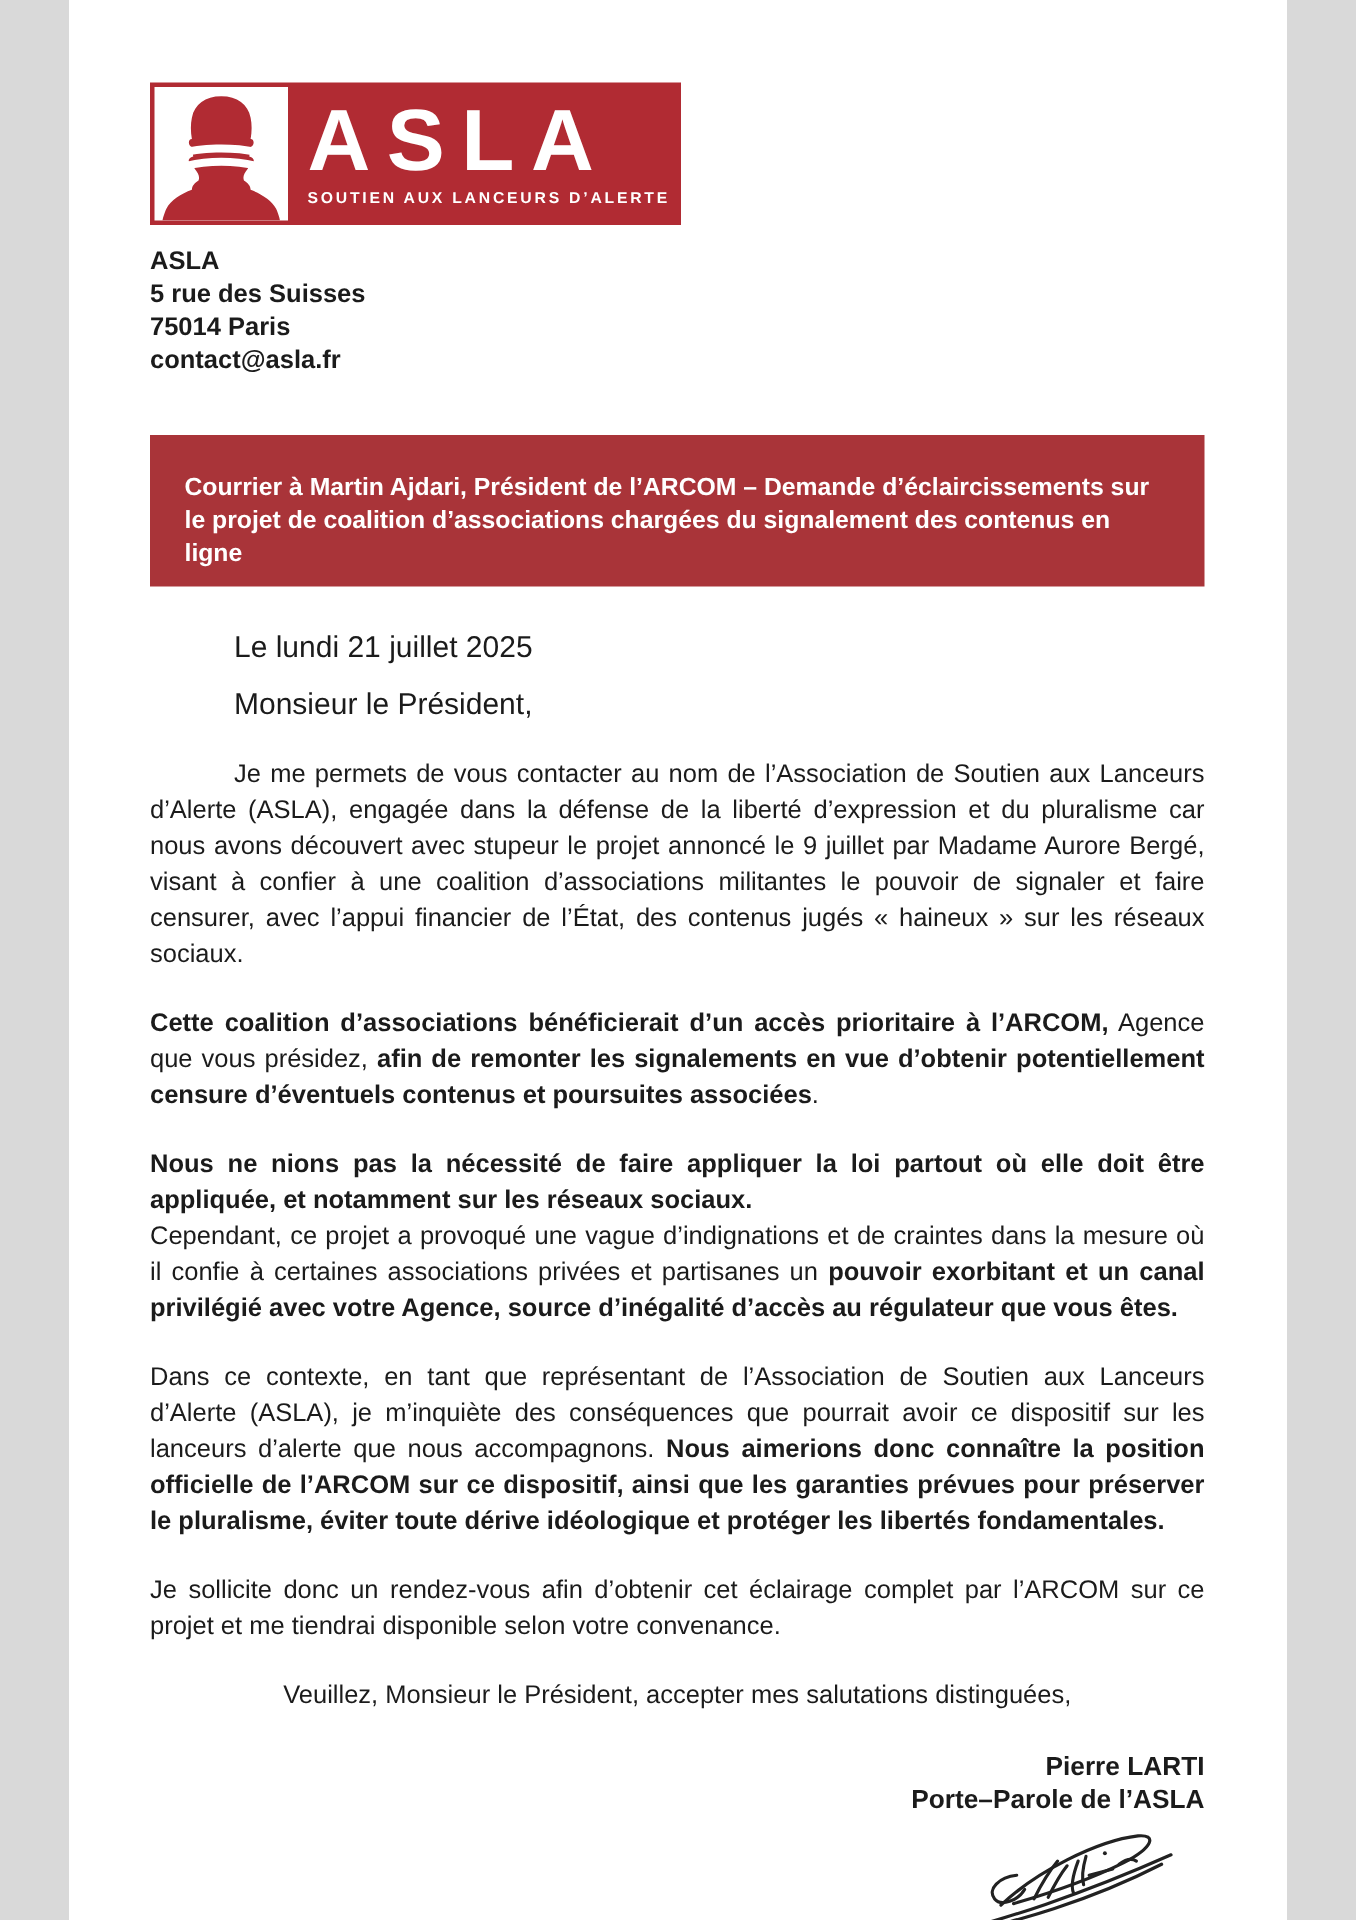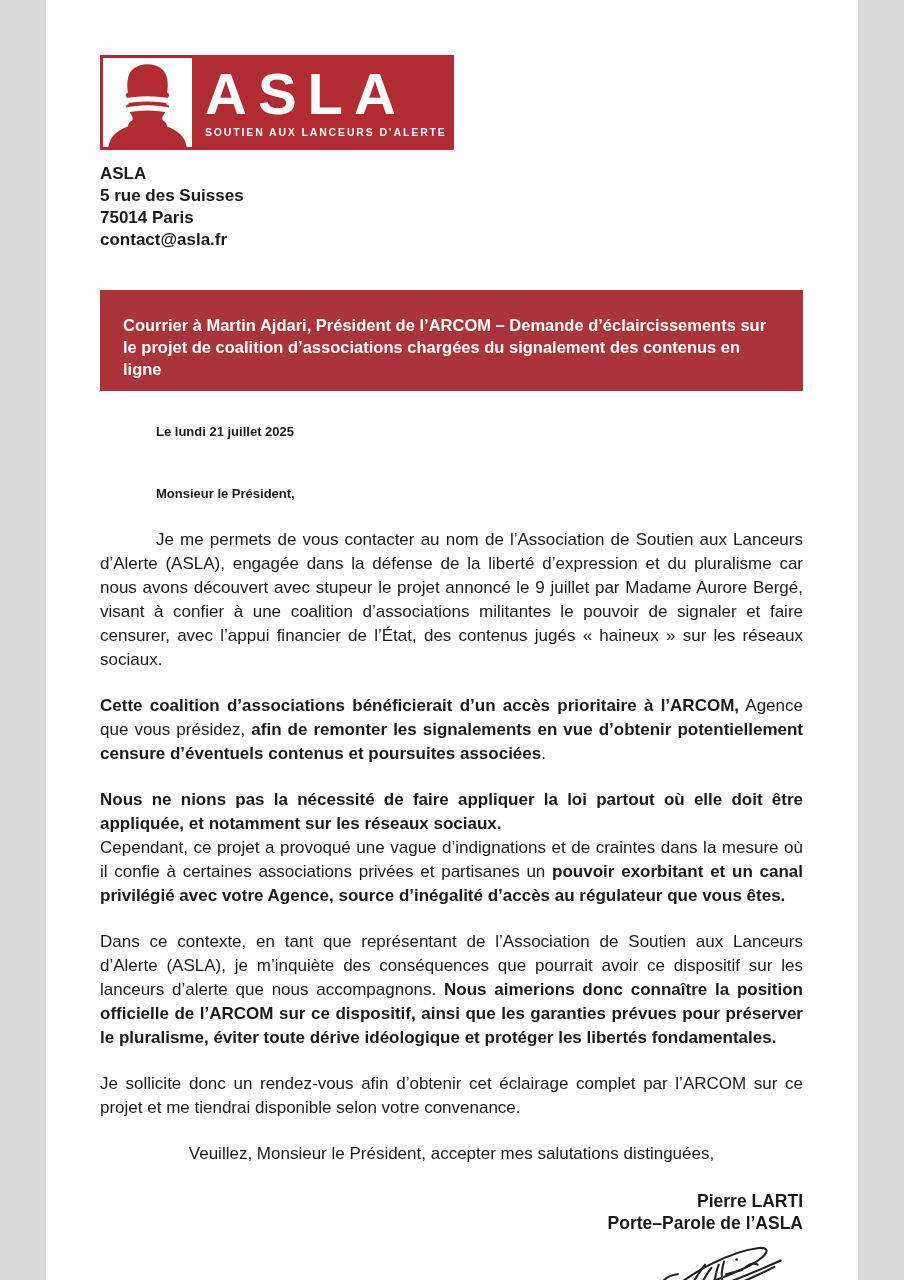--- a/index.html
+++ b/index.html
@@ -17,22 +17,22 @@
   .logo-tagline{color:#fff;font-weight:700;font-size:10.5px;letter-spacing:1.85px;white-space:nowrap;margin-top:3px;}
   
   .address{margin-top:13px;font-weight:700;font-size:17px;line-height:22px;}
   
   .banner{
     margin-top:39px;background:#a93439;color:#ffffff;
     font-weight:700;font-size:16.5px;line-height:22px;padding:24px 23px 11px;
   }
   
   .letter{margin-top:29px;font-size:17px;line-height:24px;}
-  .date,.salutation{font-weight:700;margin-left:56px;font-size:13px;}
-  .salutation{margin-top:38px;}
+  .date,.salutation{font-weight:400;margin-left:56px;font-size:20px;}
+  .salutation{margin-top:14px;}
   .letter p{margin:22px 0 0;text-align:justify;}
   .letter p.tight{margin-top:0;}
   .letter p.indent{text-indent:56px;}
   .letter p.nojust{text-align:center;}
   .b{font-weight:700;}
   
   .sig-block{margin-top:24px;text-align:right;font-weight:700;font-size:17.5px;line-height:22px;}
   .sig-scrawl{margin-top:6px;display:flex;justify-content:flex-end;padding-right:16px;}
   .sig-scrawl svg{display:block;}
 </style>

